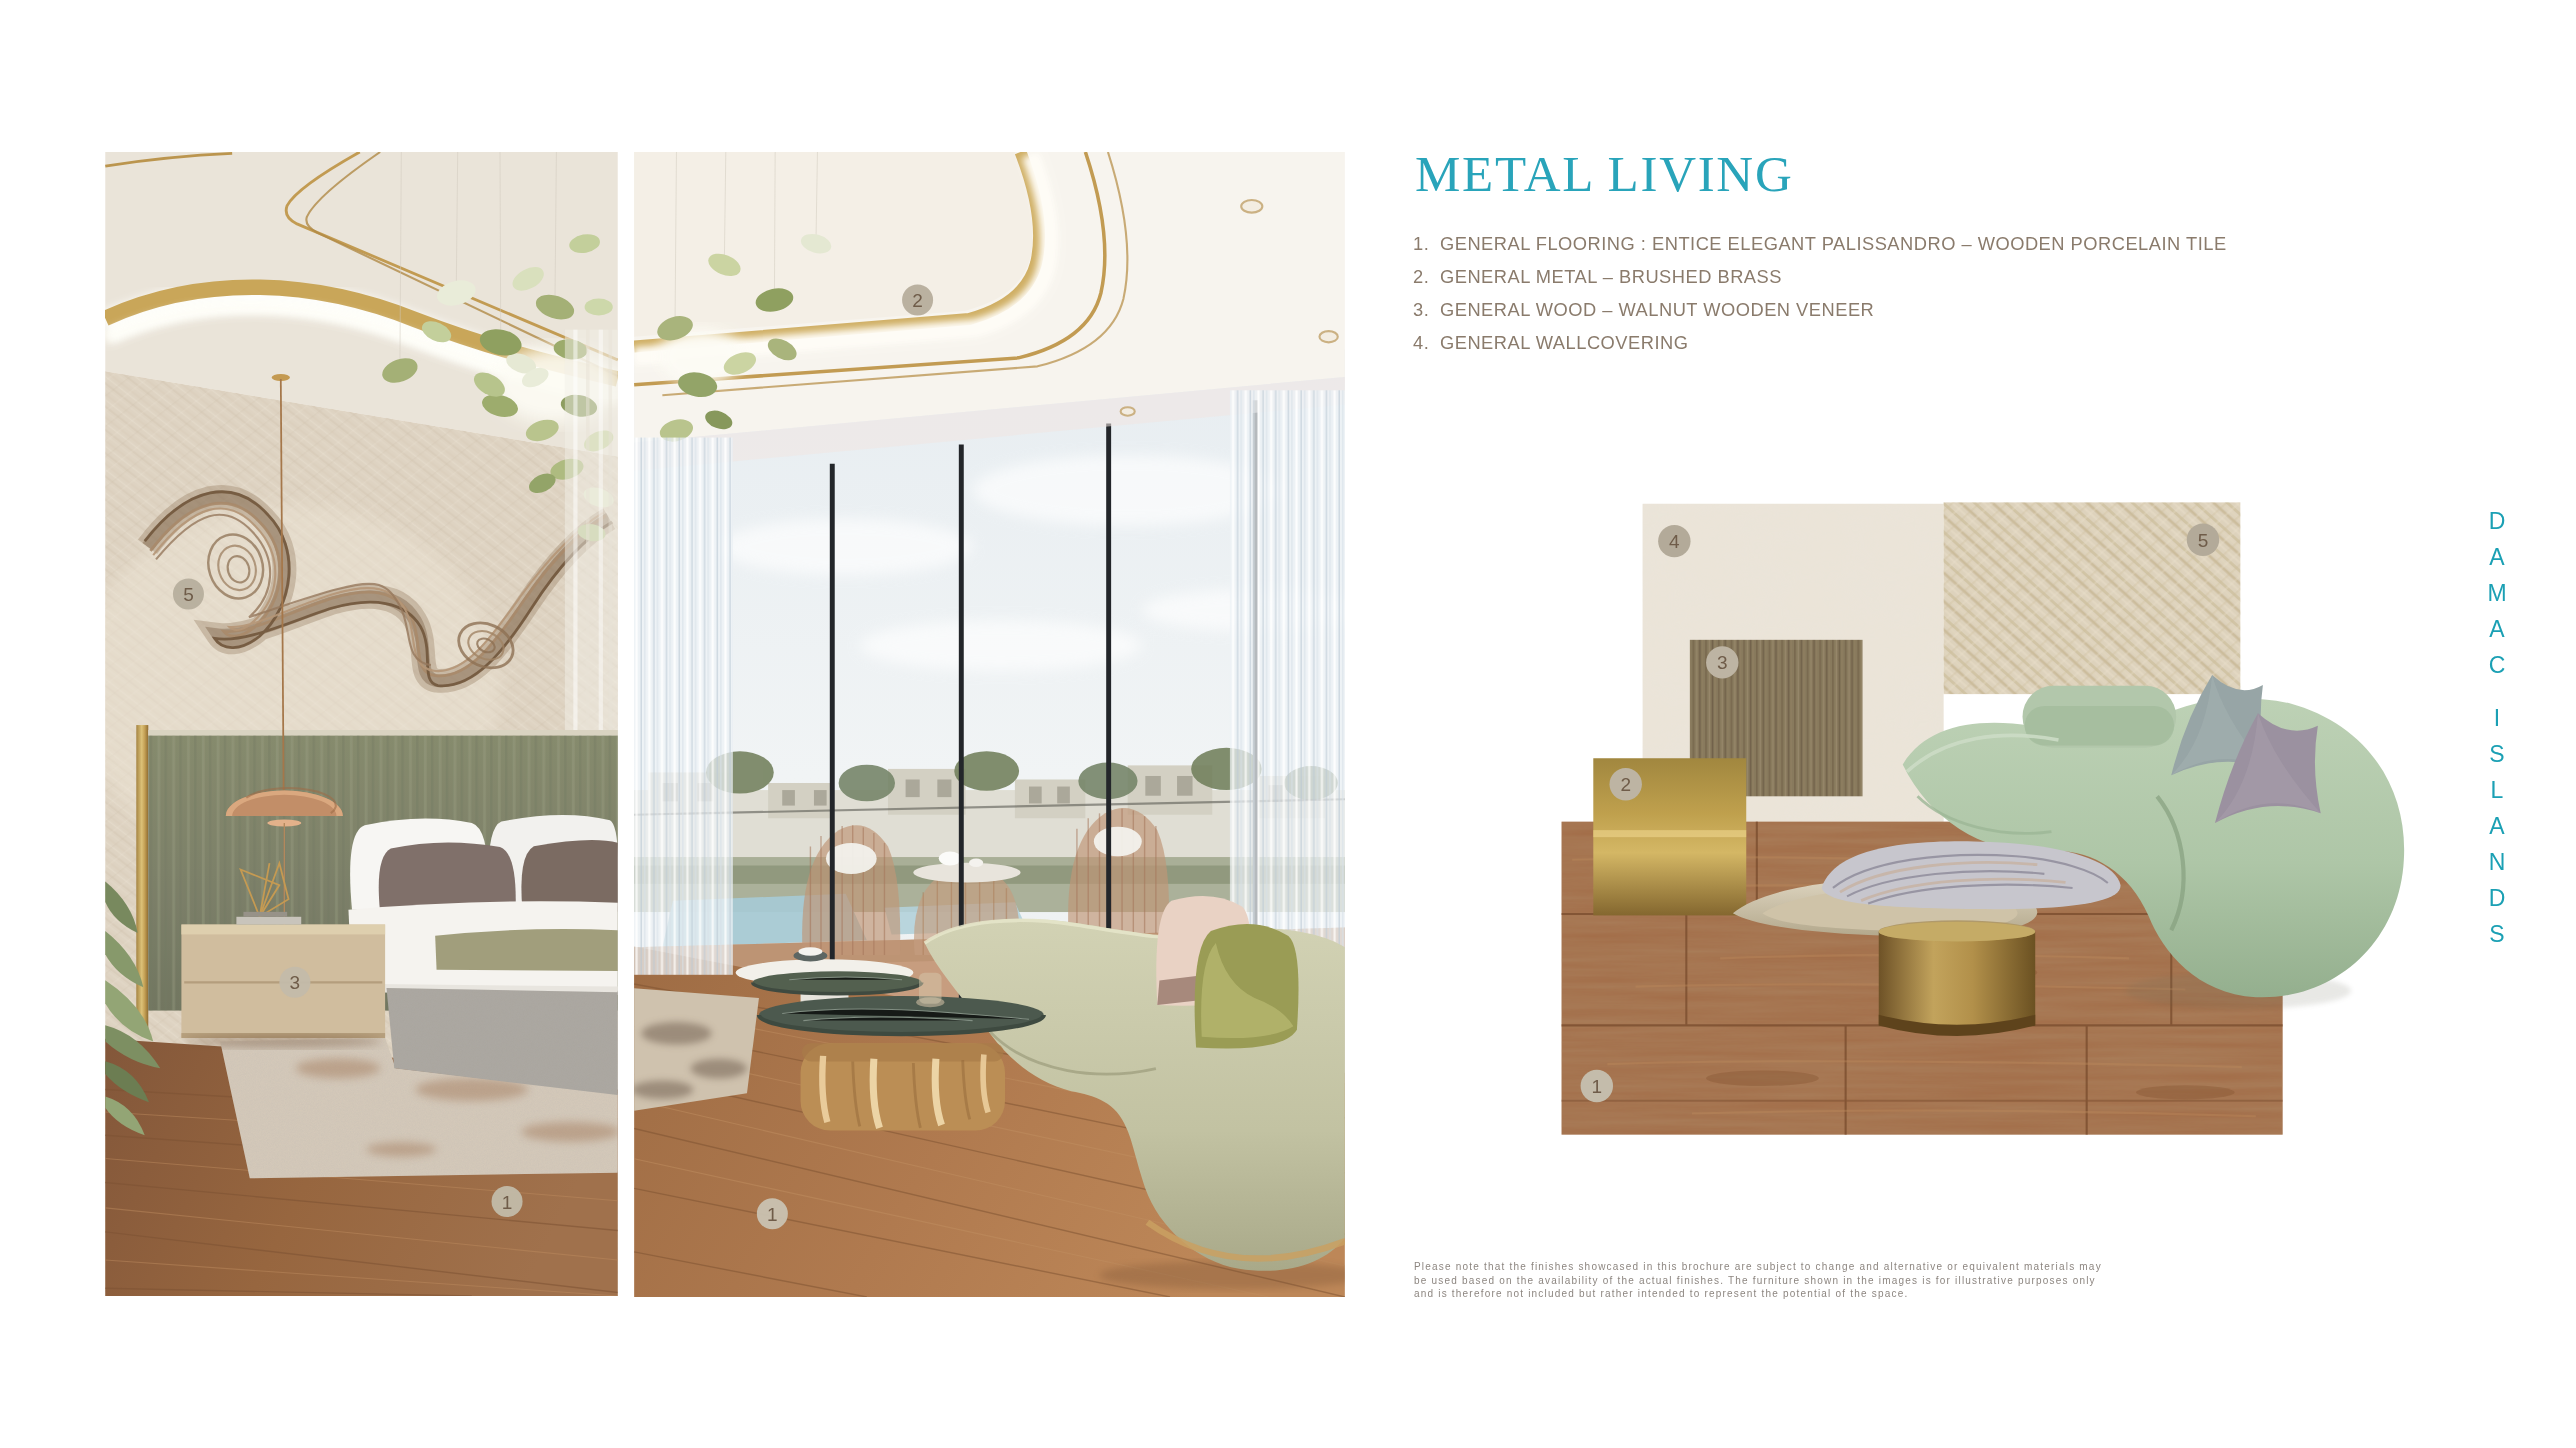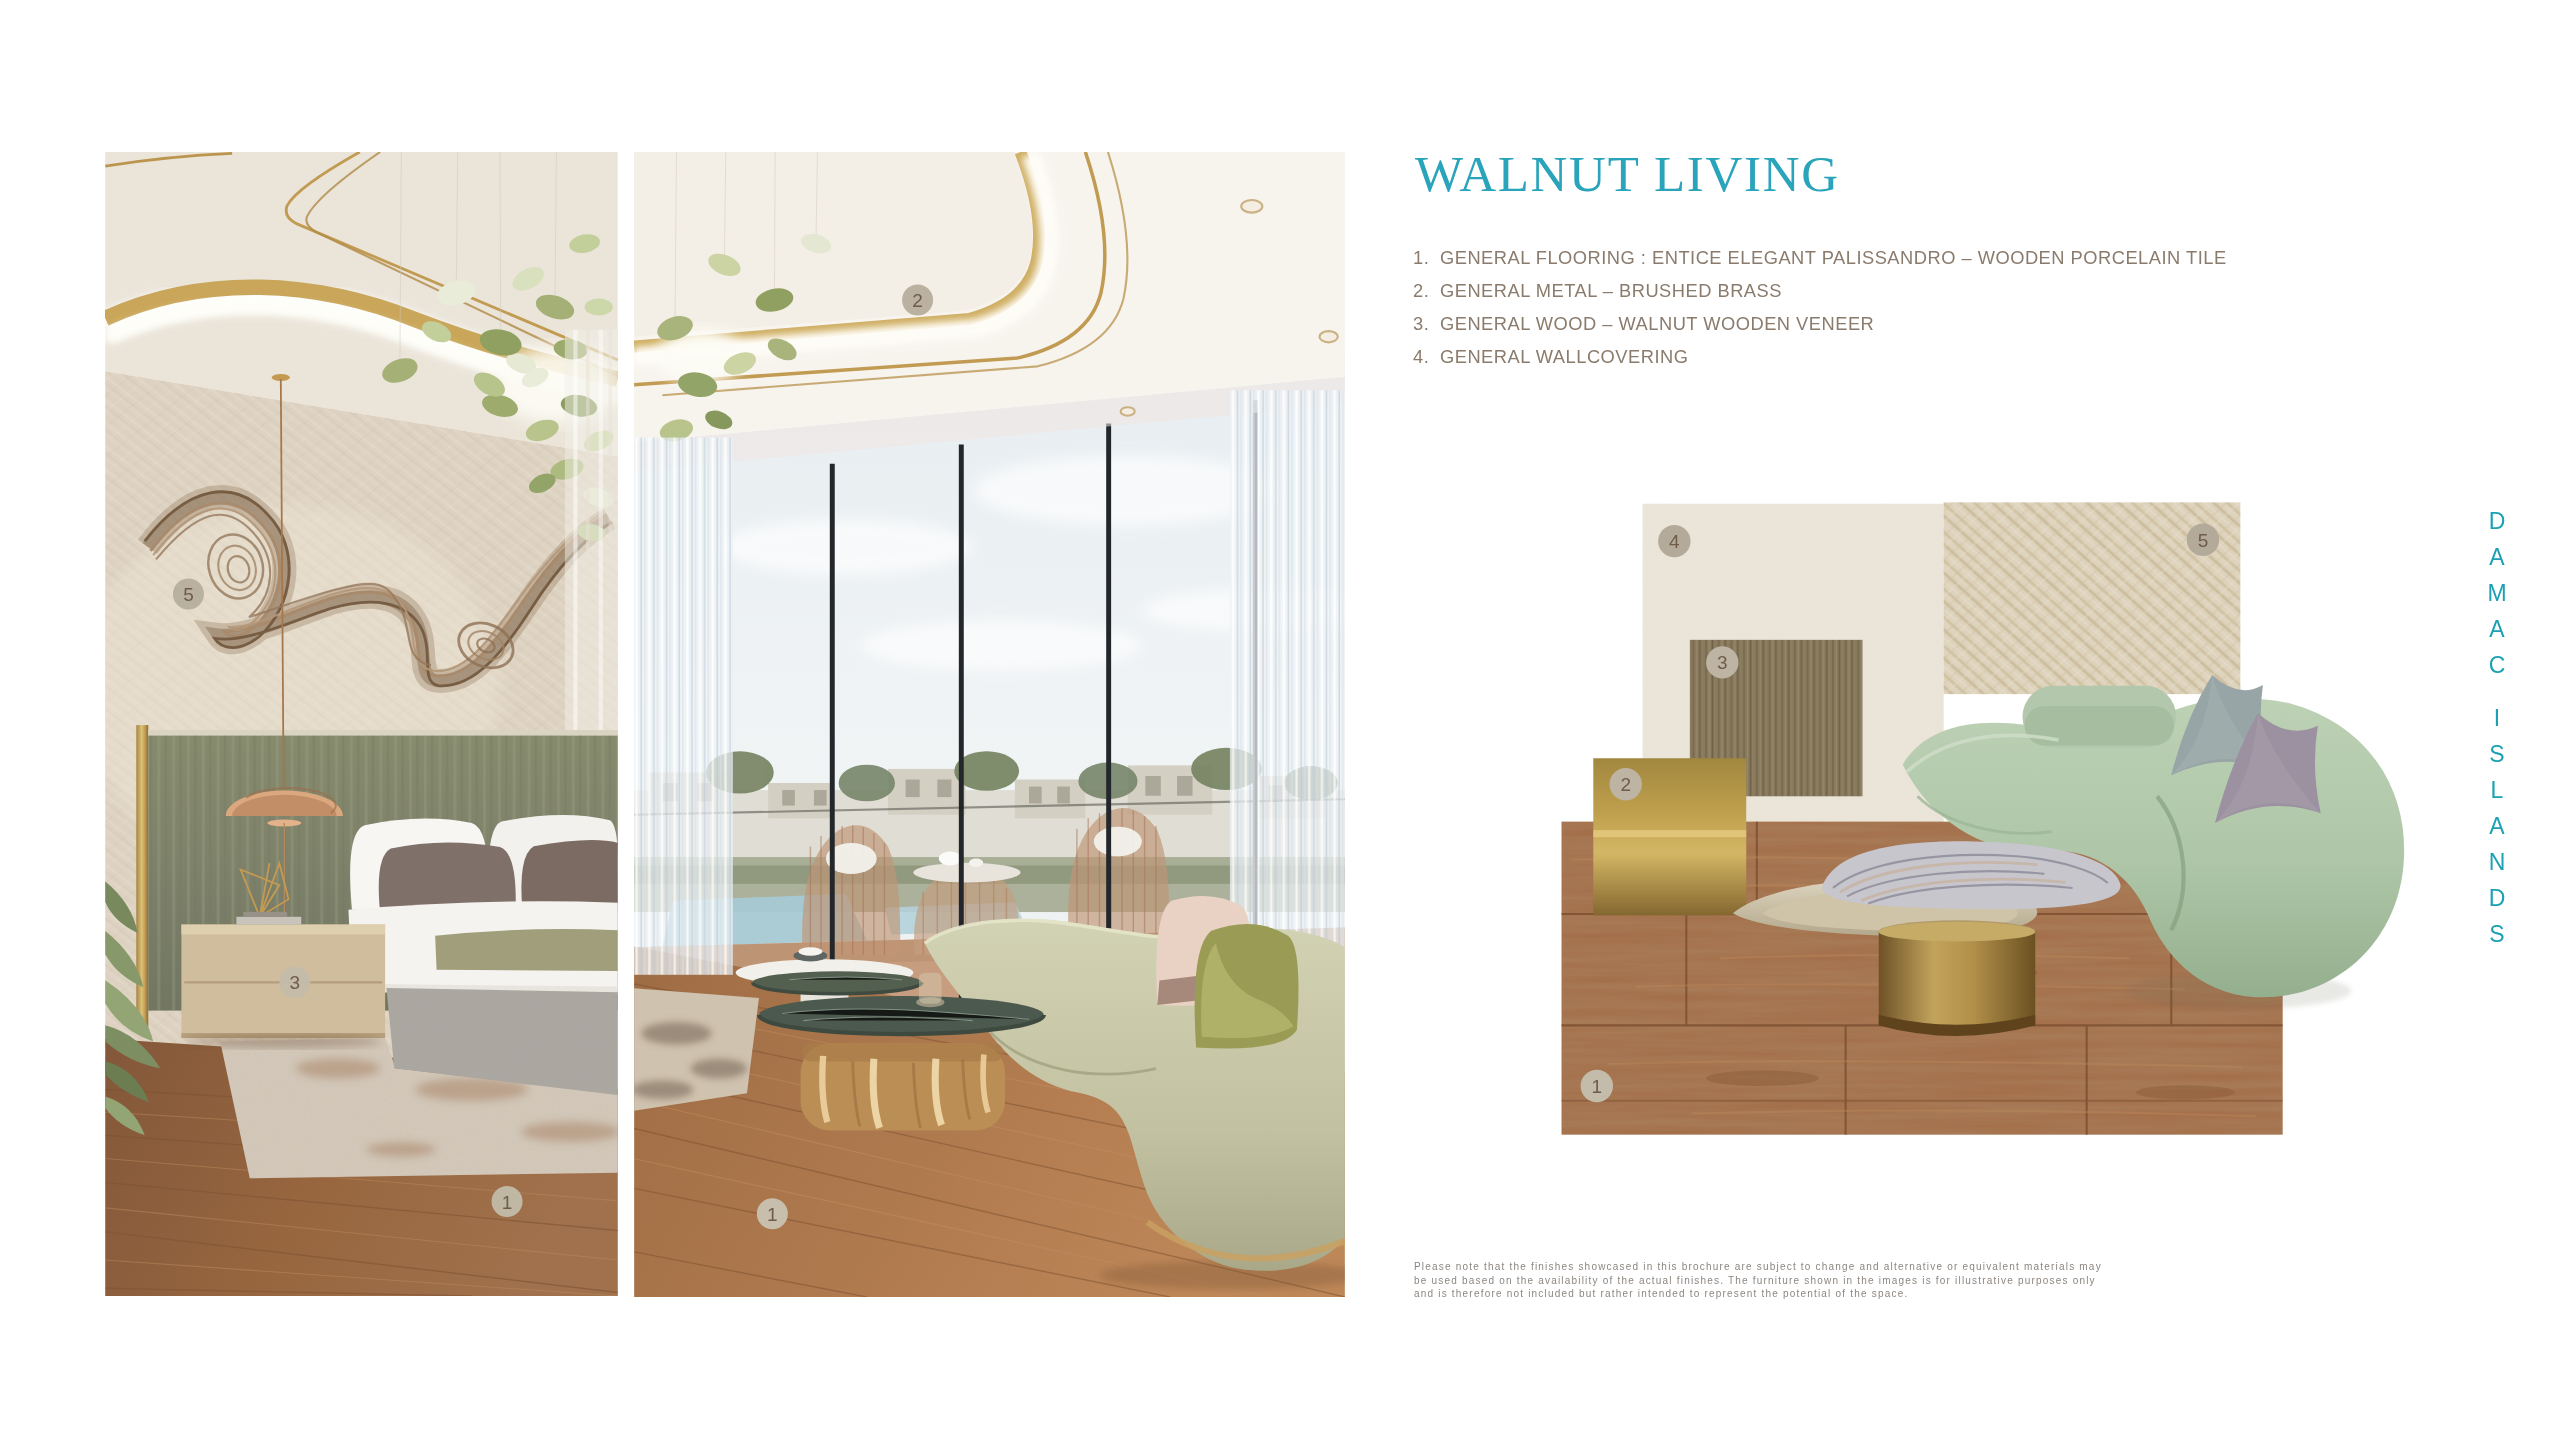--- a/index.html
+++ b/index.html
@@ -1,21 +1,21 @@
 <!DOCTYPE html>
 <html style="font-size:11.3px"><head>
 <meta charset="utf-8">
 <style>
   html,body{margin:0;padding:0;background:#ffffff;}
   #page{position:relative;width:2576px;height:1449px;background:#ffffff;overflow:hidden;
         font-family:"Liberation Sans", sans-serif;}
   .abs{position:absolute;}
   #title{left:1415px;top:145px;font-family:"Liberation Serif", serif;font-size:51px;
          color:#29a4ba;letter-spacing:1.7px;white-space:nowrap;}
-  #list{left:1413px;top:227px;color:#8a7b6c;font-size:18.3px;letter-spacing:0.5px;white-space:nowrap;margin-top:14px;}
+  #list{left:1413px;top:227px;color:#8a7b6c;font-size:18.3px;letter-spacing:0.5px;white-space:nowrap;}
   #list .li{height:33px;line-height:33px;}
   #list .num{display:inline-block;width:27px;}
   #disc{left:1414px;top:1260px;color:#8d8680;font-size:10px;letter-spacing:1.2px;line-height:13.6px;white-space:nowrap;}
   #damac{left:2482px;top:503px;color:#1ba0b4;font-size:23px;line-height:36px;
          letter-spacing:0;text-align:center;width:30px;}
   #damac div{height:36px;}
 </style>
 </head>
 <body>
 <div id="page">
@@ -474,21 +474,21 @@
         <circle cx="402" cy="210" r="22" fill="#b6ad9c" opacity="0.95"></circle>
     <text x="402" y="220" font-family="Liberation Sans" font-size="27" fill="#6f5c49" text-anchor="middle">2</text>
       </g>
 
     <g>
         <circle cx="196" cy="1506" r="22" fill="#c9c2b1" opacity="0.95"></circle>
     <text x="196" y="1516" font-family="Liberation Sans" font-size="27" fill="#6f5c49" text-anchor="middle">1</text>
       </g>
   </svg>
 
-  <div class="abs" id="title">WALNUT LIVING</div>
+  <div class="abs" id="title">METAL LIVING</div>
 
   <div class="abs" id="list">
     <div class="li"><span class="num">1.</span>GENERAL FLOORING : ENTICE ELEGANT PALISSANDRO – WOODEN PORCELAIN TILE</div>
     <div class="li"><span class="num">2.</span>GENERAL METAL – BRUSHED BRASS</div>
     <div class="li"><span class="num">3.</span>GENERAL WOOD – WALNUT WOODEN VENEER</div>
     <div class="li"><span class="num">4.</span>GENERAL WALLCOVERING</div>
   </div>
 
   <svg class="abs" style="left:1551px;top:493px" width="874" height="663" viewBox="0 0 1240 940">
     <defs>

